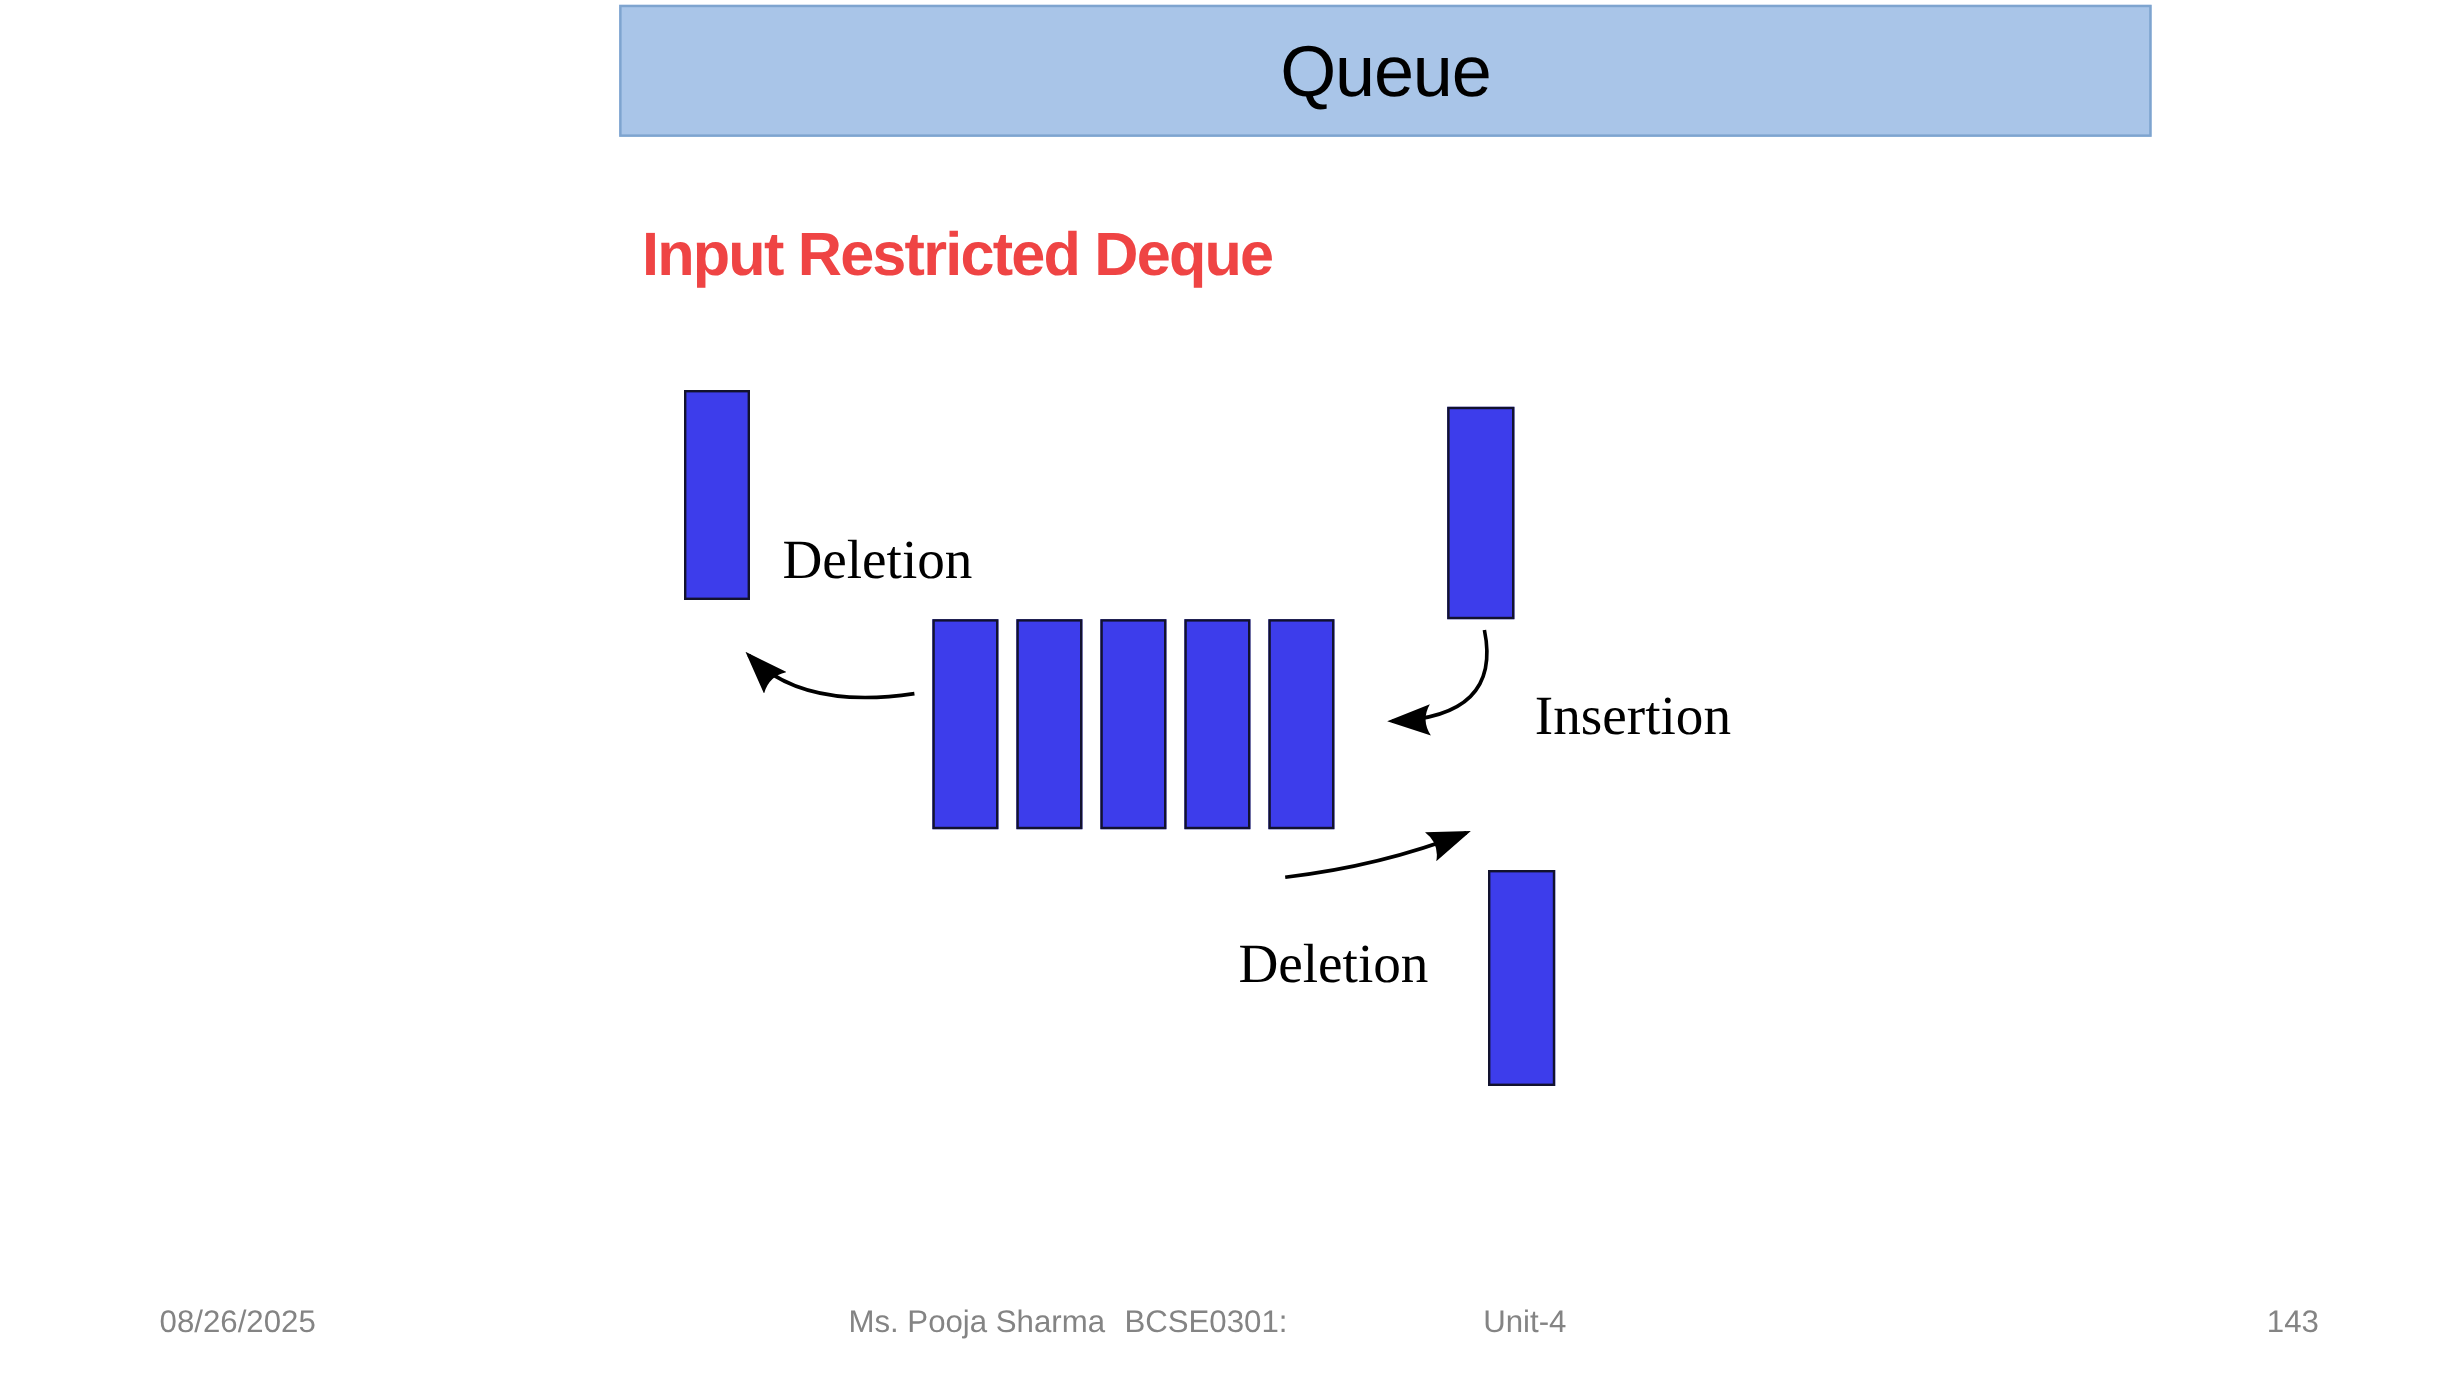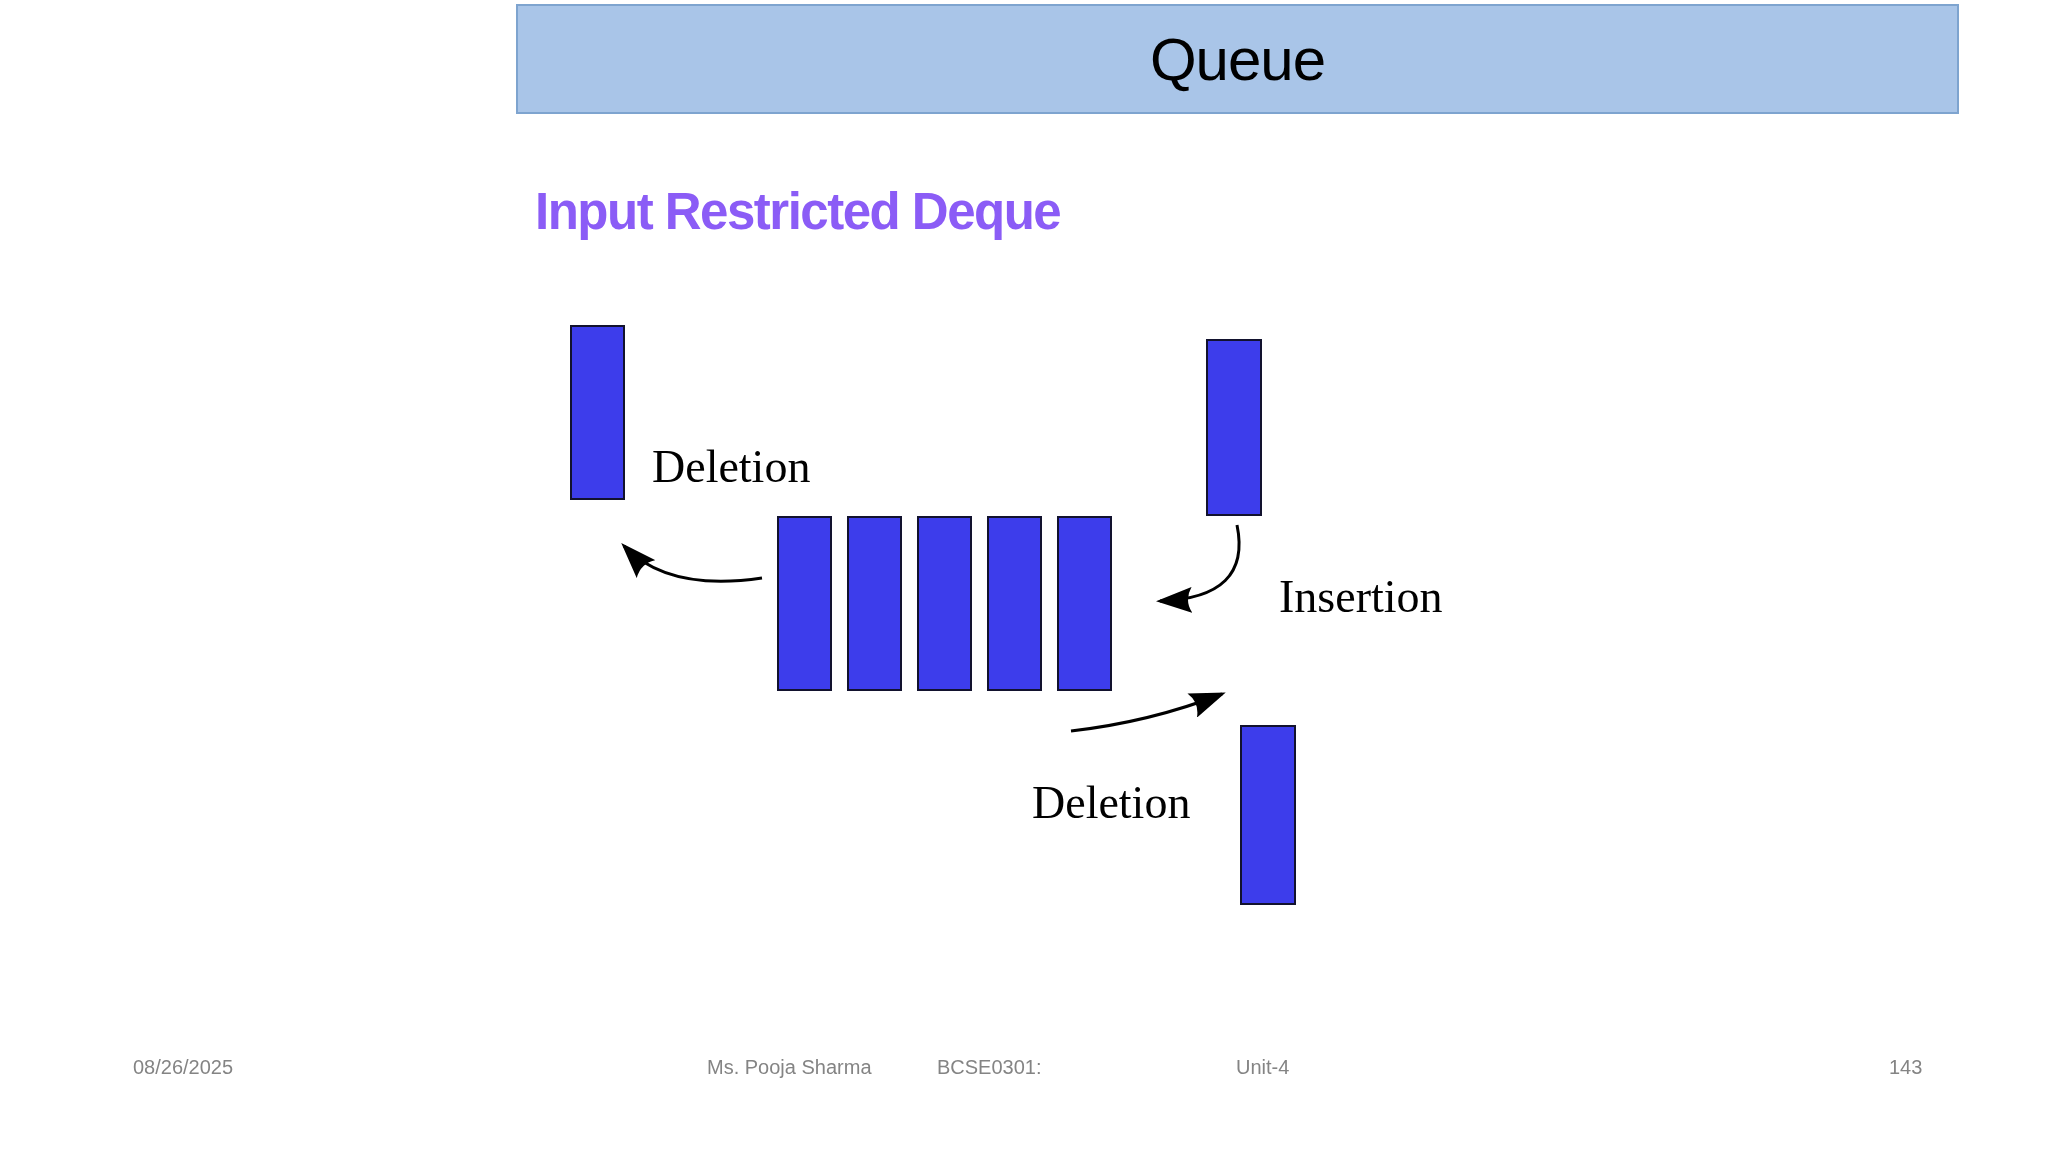--- a/index.html
+++ b/index.html
@@ -9,40 +9,40 @@
     font-family: "Liberation Sans", sans-serif;
     position: relative;
     overflow: hidden;
   }
   .slide { position: absolute; inset: 0; }
 
   
   .title-bar {
     position: absolute;
     left: 516px; top: 4px;
-    width: 1443px; height: 110px;
+    width: 1277px; height: 110px;
     background: var(--titlebar-fill, #a9c5e8);
     border: 2px solid var(--titlebar-border, #7ea4cf);
     box-sizing: border-box;
     display: flex; align-items: center; justify-content: center;
   }
   .title-bar .title-text {
     font-size: 60px;
     color: #000;
     letter-spacing: -1px;
   }
 
   
   .heading {
     position: absolute;
     left: 535px; top: 182px;
     margin: 0;
     font-size: 51px;
     font-weight: bold;
-    color: #8b5cf6;
+    color: #ef4444;
     letter-spacing: -1.5px;
   }
 
   
   .block {
     position: absolute;
     background: var(--block-fill, #3d3deb);
     border: 2px solid var(--block-border, #12122e);
     box-sizing: border-box;
   }
@@ -85,22 +85,22 @@
   svg.arrows path.curve {
     fill: none;
     stroke: var(--arrow, #000);
     stroke-width: 3;
   }
   svg.arrows .head { fill: var(--arrow, #000); }
 
   
   .footer-item {
     position: absolute;
-    top: 1056px;
-    font-size: 20px;
+    top: 1086px;
+    font-size: 26px;
     color: var(--footer-text, #848484);
     white-space: nowrap;
   }
   .footer-date   { left: 133px; }
   .footer-author { left: 707px; text-align: right; }
   .footer-course { left: 925px; margin-left: 12px; }
   .footer-unit   { left: 1236px; }
   .footer-page   { left: 1889px; }
 </style>
 </head>

